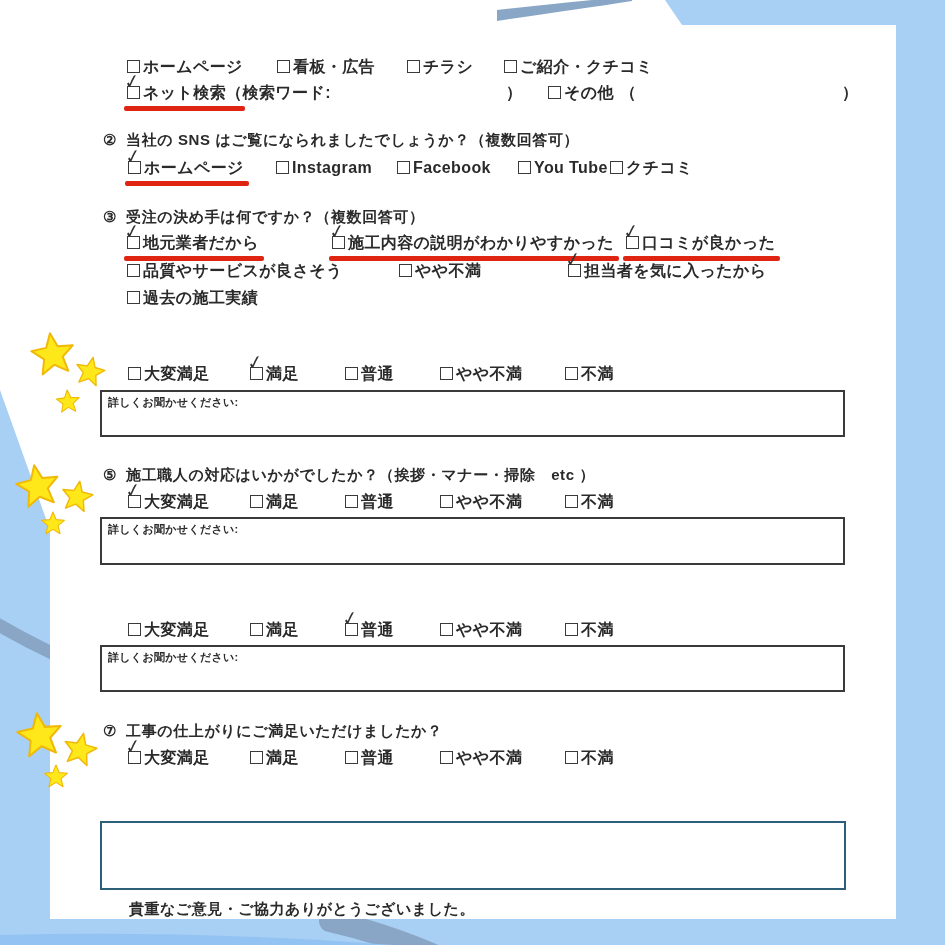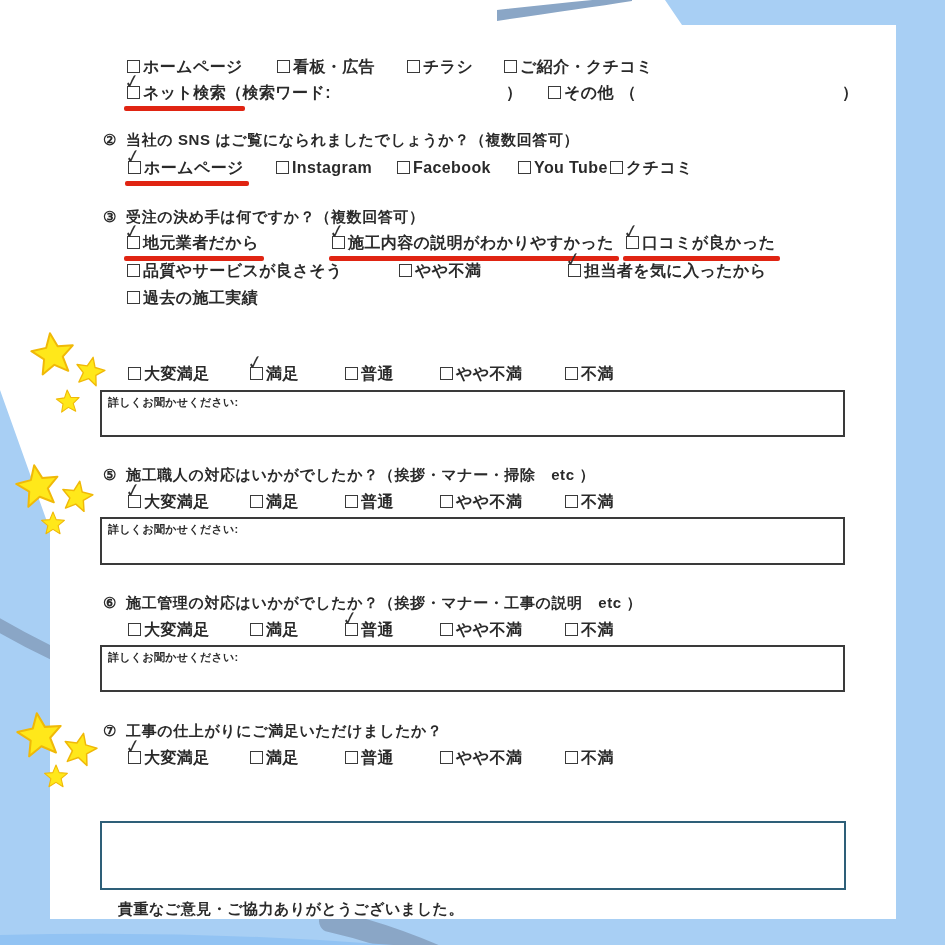--- a/index.html
+++ b/index.html
@@ -110,42 +110,41 @@
     <span class="opt checked" style="left:128px;top:492px"><span class="cb"></span><span class="check">✓</span><span>大変満足</span></span>
     <span class="opt" style="left:250px;top:492px"><span class="cb"></span><span>満足</span></span>
     <span class="opt" style="left:345px;top:492px"><span class="cb"></span><span>普通</span></span>
     <span class="opt" style="left:440px;top:492px"><span class="cb"></span><span>やや不満</span></span>
     <span class="opt" style="left:565px;top:492px"><span class="cb"></span><span>不満</span></span>
     <div class="combox" style="left:100px;top:517px;width:745px;height:48px">
       <div class="detail">詳しくお聞かせください:</div>
       <div></div>
     </div>
 
-    <div class="qtitle" style="left:103px;top:594px"><span class="qnum">⑥</span><span>施工管理の対応はいかがでしたか？（挨拶・マナー・工事の説明　etc ）</span></div>
     <span class="opt" style="left:128px;top:620px"><span class="cb"></span><span>大変満足</span></span>
     <span class="opt" style="left:250px;top:620px"><span class="cb"></span><span>満足</span></span>
     <span class="opt checked" style="left:345px;top:620px"><span class="cb"></span><span class="check">✓</span><span>普通</span></span>
     <span class="opt" style="left:440px;top:620px"><span class="cb"></span><span>やや不満</span></span>
     <span class="opt" style="left:565px;top:620px"><span class="cb"></span><span>不満</span></span>
     <div class="combox" style="left:100px;top:645px;width:745px;height:47px">
       <div class="detail">詳しくお聞かせください:</div>
       <div></div>
     </div>
 
     <div class="qtitle" style="left:103px;top:722px"><span class="qnum">⑦</span><span>工事の仕上がりにご満足いただけましたか？</span></div>
     <span class="opt checked" style="left:128px;top:748px"><span class="cb"></span><span class="check">✓</span><span>大変満足</span></span>
     <span class="opt" style="left:250px;top:748px"><span class="cb"></span><span>満足</span></span>
     <span class="opt" style="left:345px;top:748px"><span class="cb"></span><span>普通</span></span>
     <span class="opt" style="left:440px;top:748px"><span class="cb"></span><span>やや不満</span></span>
     <span class="opt" style="left:565px;top:748px"><span class="cb"></span><span>不満</span></span>
 
     <div class="bigbox" style="left:100px;top:821px;width:746px;height:69px">
       <div></div>
     </div>
-    <div class="thanks" style="left:118px;top:900px">貴重なご意見・ご協力ありがとうございました。</div>
+    <div class="thanks" style="left:129px;top:900px">貴重なご意見・ご協力ありがとうございました。</div>
   </div>
 
   <svg class="stars" width="945" height="945" viewBox="0 0 945 945">
     <defs>
       <path id="star" d="M0,-1 L0.265,-0.364 L0.951,-0.309 L0.428,0.139 L0.588,0.809 L0,0.45 L-0.588,0.809 L-0.428,0.139 L-0.951,-0.309 L-0.265,-0.364 Z"></path>
     </defs>
     <g style="fill:var(--star-yellow,#ffe81a);stroke:var(--star-outline,#f0b908)" stroke-width="0.09" stroke-linejoin="round">
       <g>
         <use href="#star" transform="translate(53,355) rotate(-8) scale(22)"></use>
         <use href="#star" transform="translate(90,372) rotate(12) scale(15)"></use>

